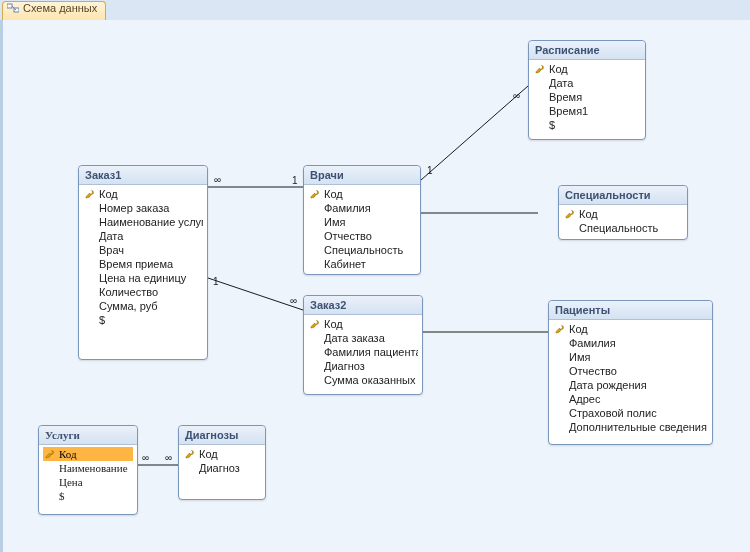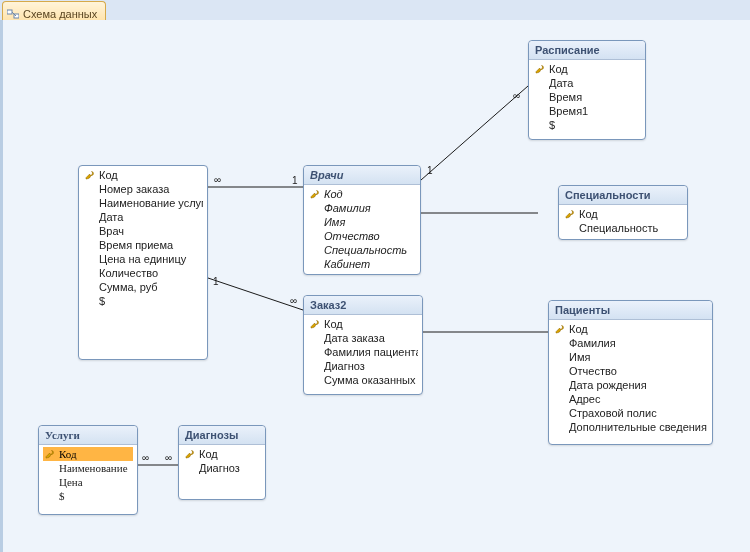--- a/index.html
+++ b/index.html
@@ -22,21 +22,21 @@
     left: 0; top: 0;
     height: 20px;
     width: 100%;
     display: flex;
     align-items: flex-end;
     background: #dbe6f4;
     border-bottom: 1px solid #9bb2ce;
   }
   .tab {
     display: flex;
-    align-items: flex-end;
+    align-items: flex-start;
     gap: 4px;
     height: 18px;
     padding: 0 8px 0 4px;
     margin-left: 2px;
     background: linear-gradient(#fff4da, #ffe4ae);
     border: 1px solid #d6a94a;
     border-bottom: none;
     border-radius: 4px 4px 0 0;
     color: #5a4522;
     font-size: 11px;
@@ -165,20 +165,21 @@
     <div class="lab" style="left:423px; top:145px;">1</div>
     <div class="lab" style="left:509px; top:70px;">∞</div>
 
     <div class="lab" style="left:209px; top:256px;">1</div>
     <div class="lab" style="left:286px; top:275px;">∞</div>
 
     <div class="lab" style="left:138px; top:432px;">∞</div>
     <div class="lab" style="left:161px; top:432px;">∞</div>
 
     <div id="tbl-zakaz1" class="tbl" style="left:75px; top:145px; width:130px; height:195px;">
+      <div class="title">Заказ1</div>
       <ul>
           <li class="pk">
             <span class="key"><svg viewBox="0 0 10 10" width="10" height="10">
                 <path d="M6.5 1.5a2 2 0 1 1-1.9 2.6L1 7.7V9h1.4l.5-.5.6.1.4-.7.7.1.3-.6L6.3 5a2 2 0 0 0 .2-3.5z"></path>
               </svg></span>
             <span>Код</span>
           </li>
           <li>
             <span class="key"><svg viewBox="0 0 10 10" width="10" height="10">
                 <path d="M6.5 1.5a2 2 0 1 1-1.9 2.6L1 7.7V9h1.4l.5-.5.6.1.4-.7.7.1.3-.6L6.3 5a2 2 0 0 0 .2-3.5z"></path>
@@ -229,21 +230,21 @@
           </li>
           <li>
             <span class="key"><svg viewBox="0 0 10 10" width="10" height="10">
                 <path d="M6.5 1.5a2 2 0 1 1-1.9 2.6L1 7.7V9h1.4l.5-.5.6.1.4-.7.7.1.3-.6L6.3 5a2 2 0 0 0 .2-3.5z"></path>
               </svg></span>
             <span>$</span>
           </li>
         </ul>
     </div>
 
-    <div id="tbl-vrachi" class="tbl" style="left:300px; top:145px; width:118px; height:110px;font-style:italic;">
+    <div id="tbl-vrachi" class="tbl" style="left:300px; top:145px; width:118px; height:110px;">
       <div class="title">Врачи</div>
       <ul>
           <li class="pk">
             <span class="key"><svg viewBox="0 0 10 10" width="10" height="10">
                 <path d="M6.5 1.5a2 2 0 1 1-1.9 2.6L1 7.7V9h1.4l.5-.5.6.1.4-.7.7.1.3-.6L6.3 5a2 2 0 0 0 .2-3.5z"></path>
               </svg></span>
             <span>Код</span>
           </li>
           <li>
             <span class="key"><svg viewBox="0 0 10 10" width="10" height="10">

